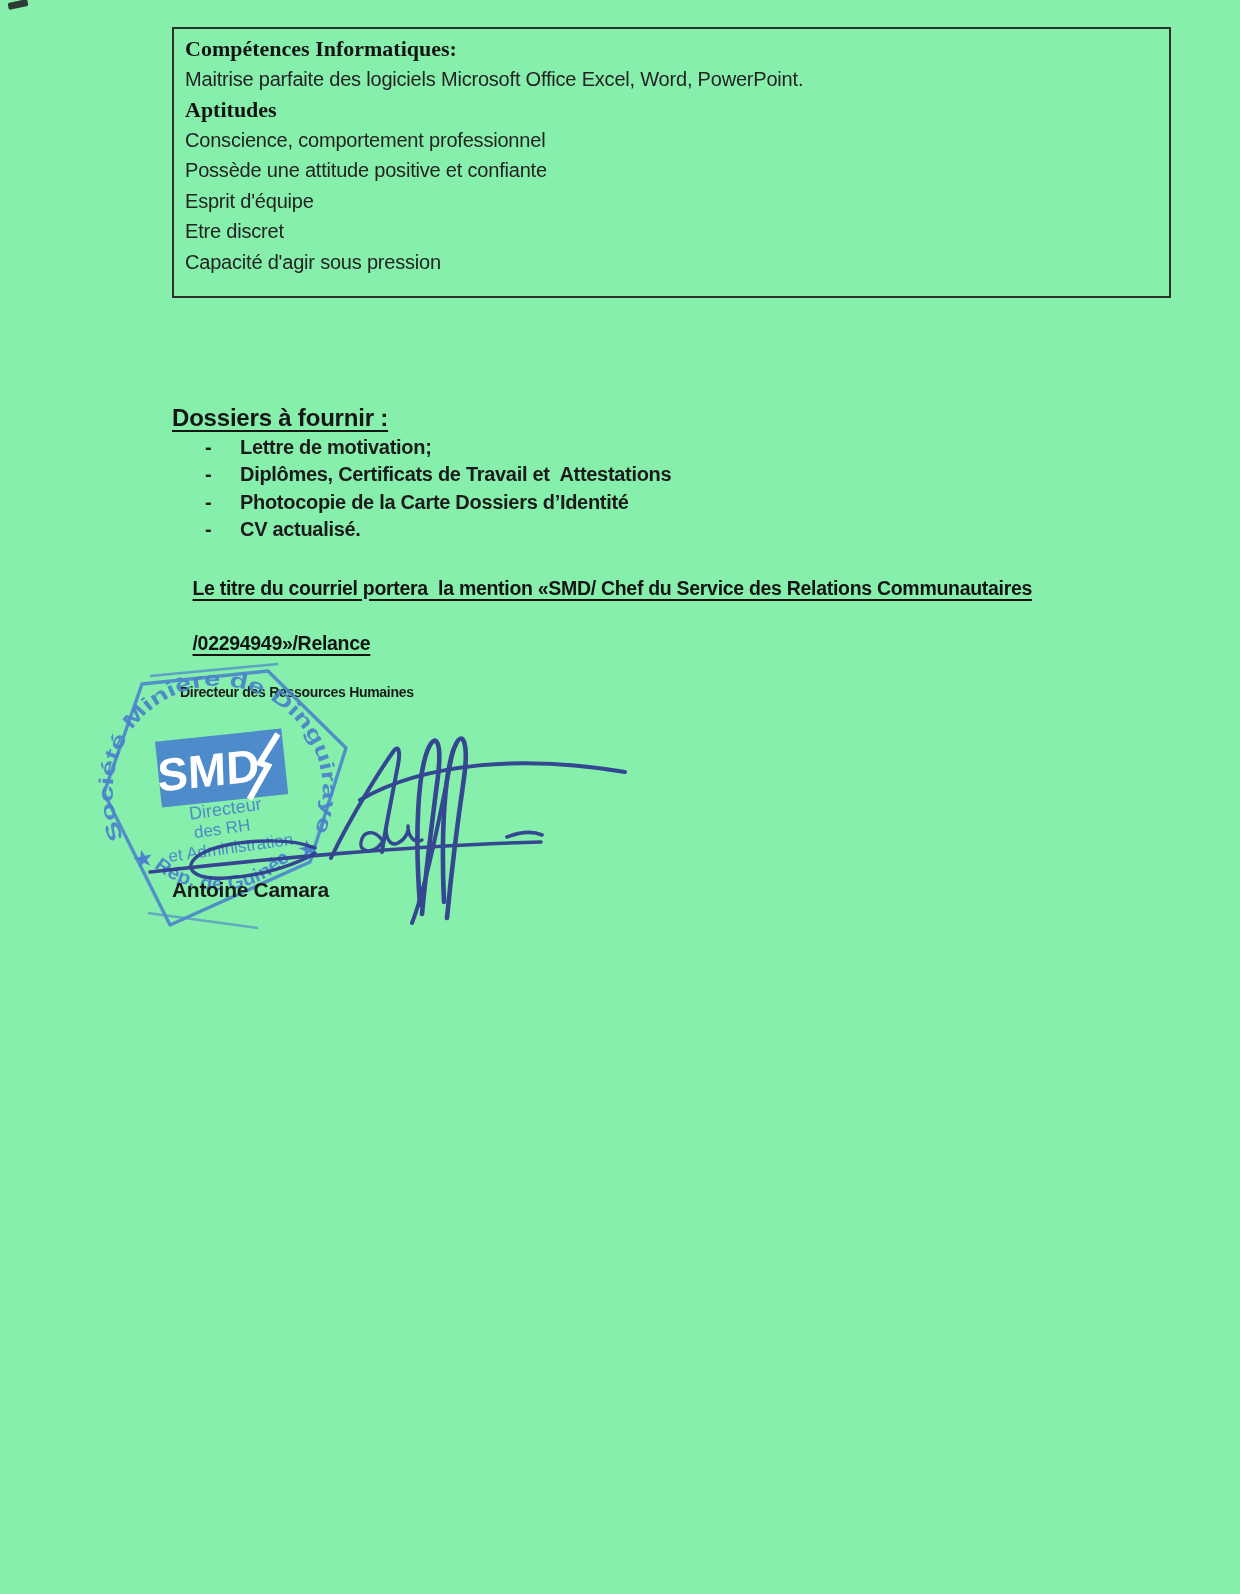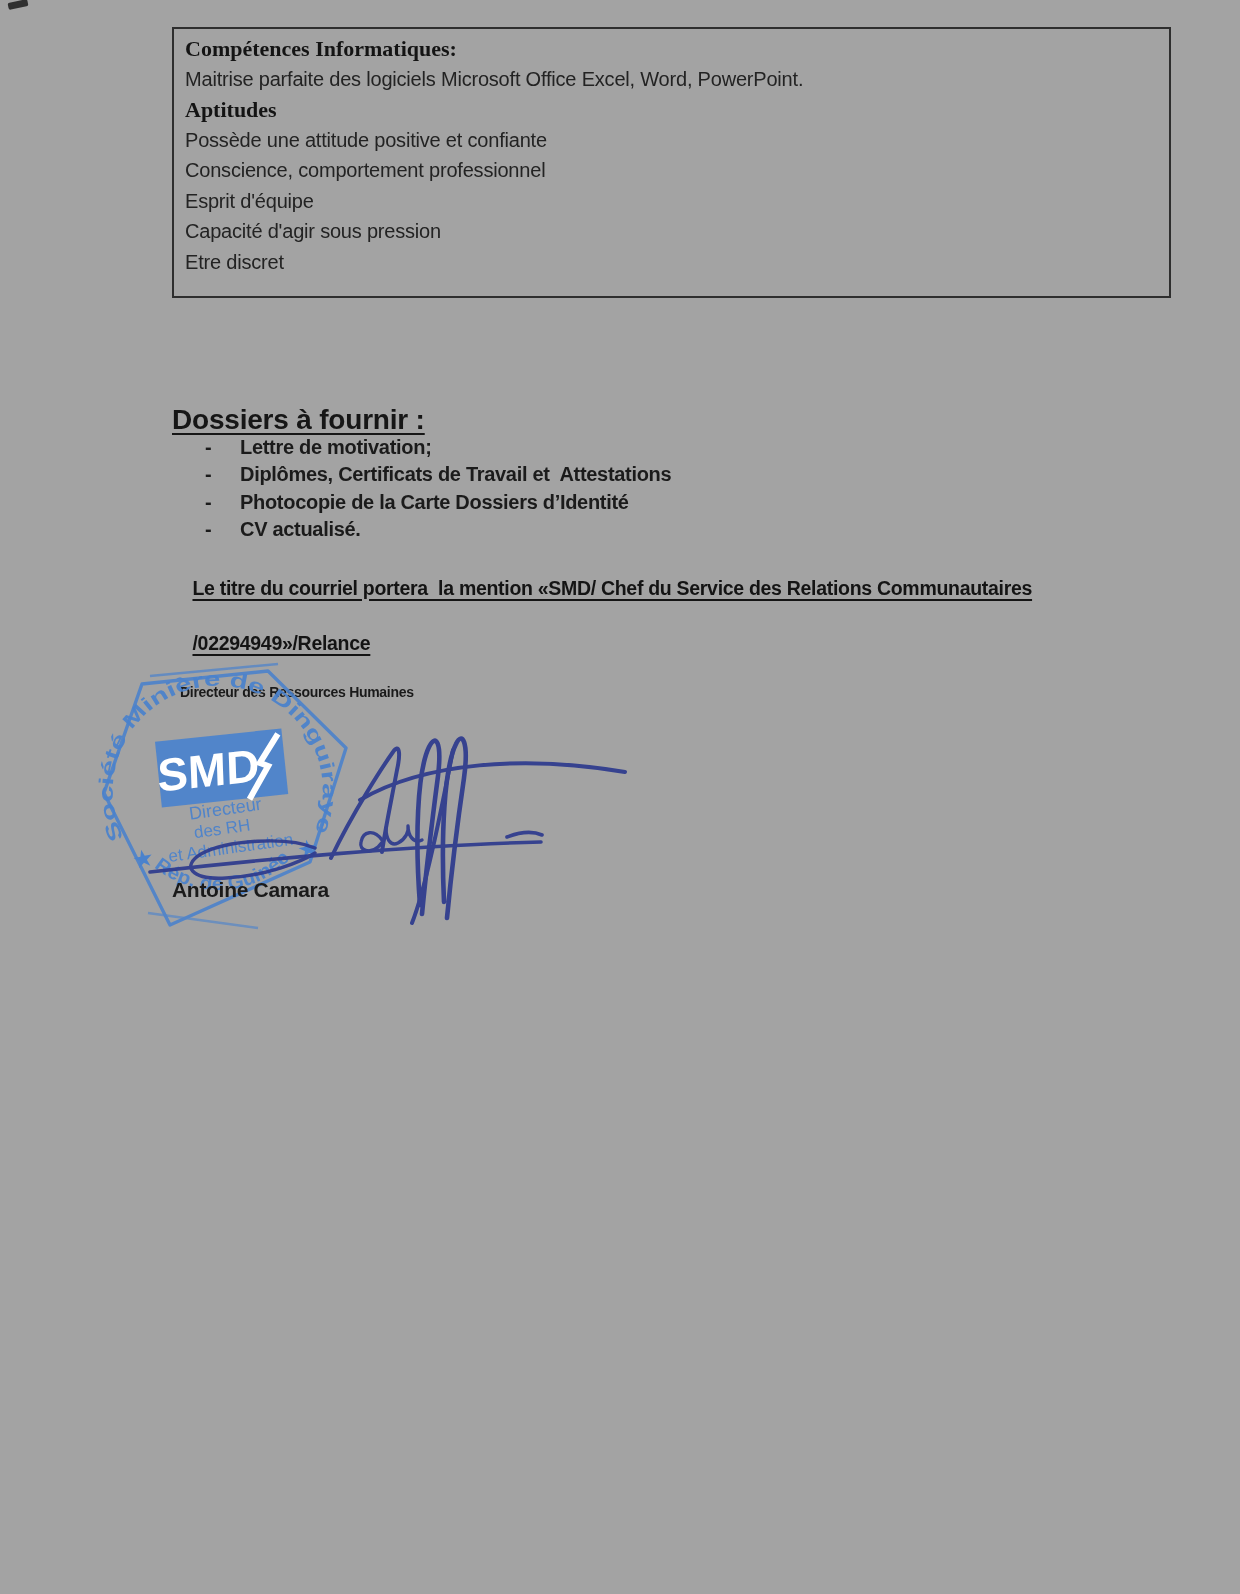--- a/index.html
+++ b/index.html
@@ -1,19 +1,19 @@
 <!DOCTYPE html>
 <html><head>
 <meta charset="utf-8">
 <style>
   html,body{margin:0;padding:0;background:#ffffff;}
   .page{
     position:relative;
     width:1240px;height:1594px;
-    background:#a3a3a3;
+    background:#86efac;
     font-family:"Liberation Sans", sans-serif;
     color:#1f1f1f;
     overflow:hidden;
   }
   .abs{position:absolute;}
   .pre{white-space:pre-wrap;}
 
   
   .scan-mark{
     left:8px;top:1px;width:20px;height:7px;
@@ -31,21 +31,21 @@
     font-family:"Liberation Serif", serif;
     font-weight:bold;font-size:22px;line-height:30px;color:#141414;
   }
   .box-line{font-size:20px;line-height:30.5px;color:#232323;letter-spacing:-0.2px;}
 
   
   .apply-para{left:172px;top:330px;width:980px;font-weight:bold;font-size:20px;line-height:28.5px;letter-spacing:-0.3px;color:#1b1b1b;}
   .email{text-decoration:underline;text-underline-offset:3px;text-decoration-thickness:2px;}
 
   .dossiers-title{
-    left:172px;top:404px;font-weight:bold;font-size:28px;letter-spacing:-0.2px;
+    left:172px;top:404px;font-weight:bold;font-size:24px;letter-spacing:-0.2px;
     text-decoration:underline;text-underline-offset:4px;text-decoration-thickness:2px;color:#161616;
   }
   .doss-list{left:205px;top:436px;width:760px;font-weight:bold;font-size:20px;letter-spacing:-0.3px;color:#1b1b1b;}
   .doss-row{display:flex;height:27.3px;align-items:flex-start;}
   .doss-dash{width:35px;flex:0 0 35px;}
 
   .mention{
     left:172px;top:547px;width:980px;font-weight:bold;font-size:19.5px;line-height:27.5px;letter-spacing:-0.3px;color:#141414;
   }
   .mention span{text-decoration:underline;text-underline-offset:4px;text-decoration-thickness:2px;margin-top:48px;}
@@ -60,25 +60,25 @@
 <body>
 
 <div class="page">
 
   <div class="abs scan-mark"></div>
 
   <div class="abs skills-box">
     <div class="box-heading">Compétences Informatiques:</div>
     <div class="box-line">Maitrise parfaite des logiciels Microsoft Office Excel, Word, PowerPoint.</div>
     <div class="box-heading">Aptitudes</div>
+    <div class="box-line">Conscience, comportement professionnel</div>
     <div class="box-line">Possède une attitude positive et confiante</div>
-    <div class="box-line">Conscience, comportement professionnel</div>
     <div class="box-line">Esprit d'équipe</div>
+    <div class="box-line">Etre discret</div>
     <div class="box-line">Capacité d'agir sous pression</div>
-    <div class="box-line">Etre discret</div>
   </div>
 
 
   <div class="abs dossiers-title">Dossiers à fournir :</div>
 
   <div class="abs doss-list">
     <div class="doss-row">
       <span class="doss-dash">-</span>
       <span class="pre">Lettre de motivation;</span>
     </div>

